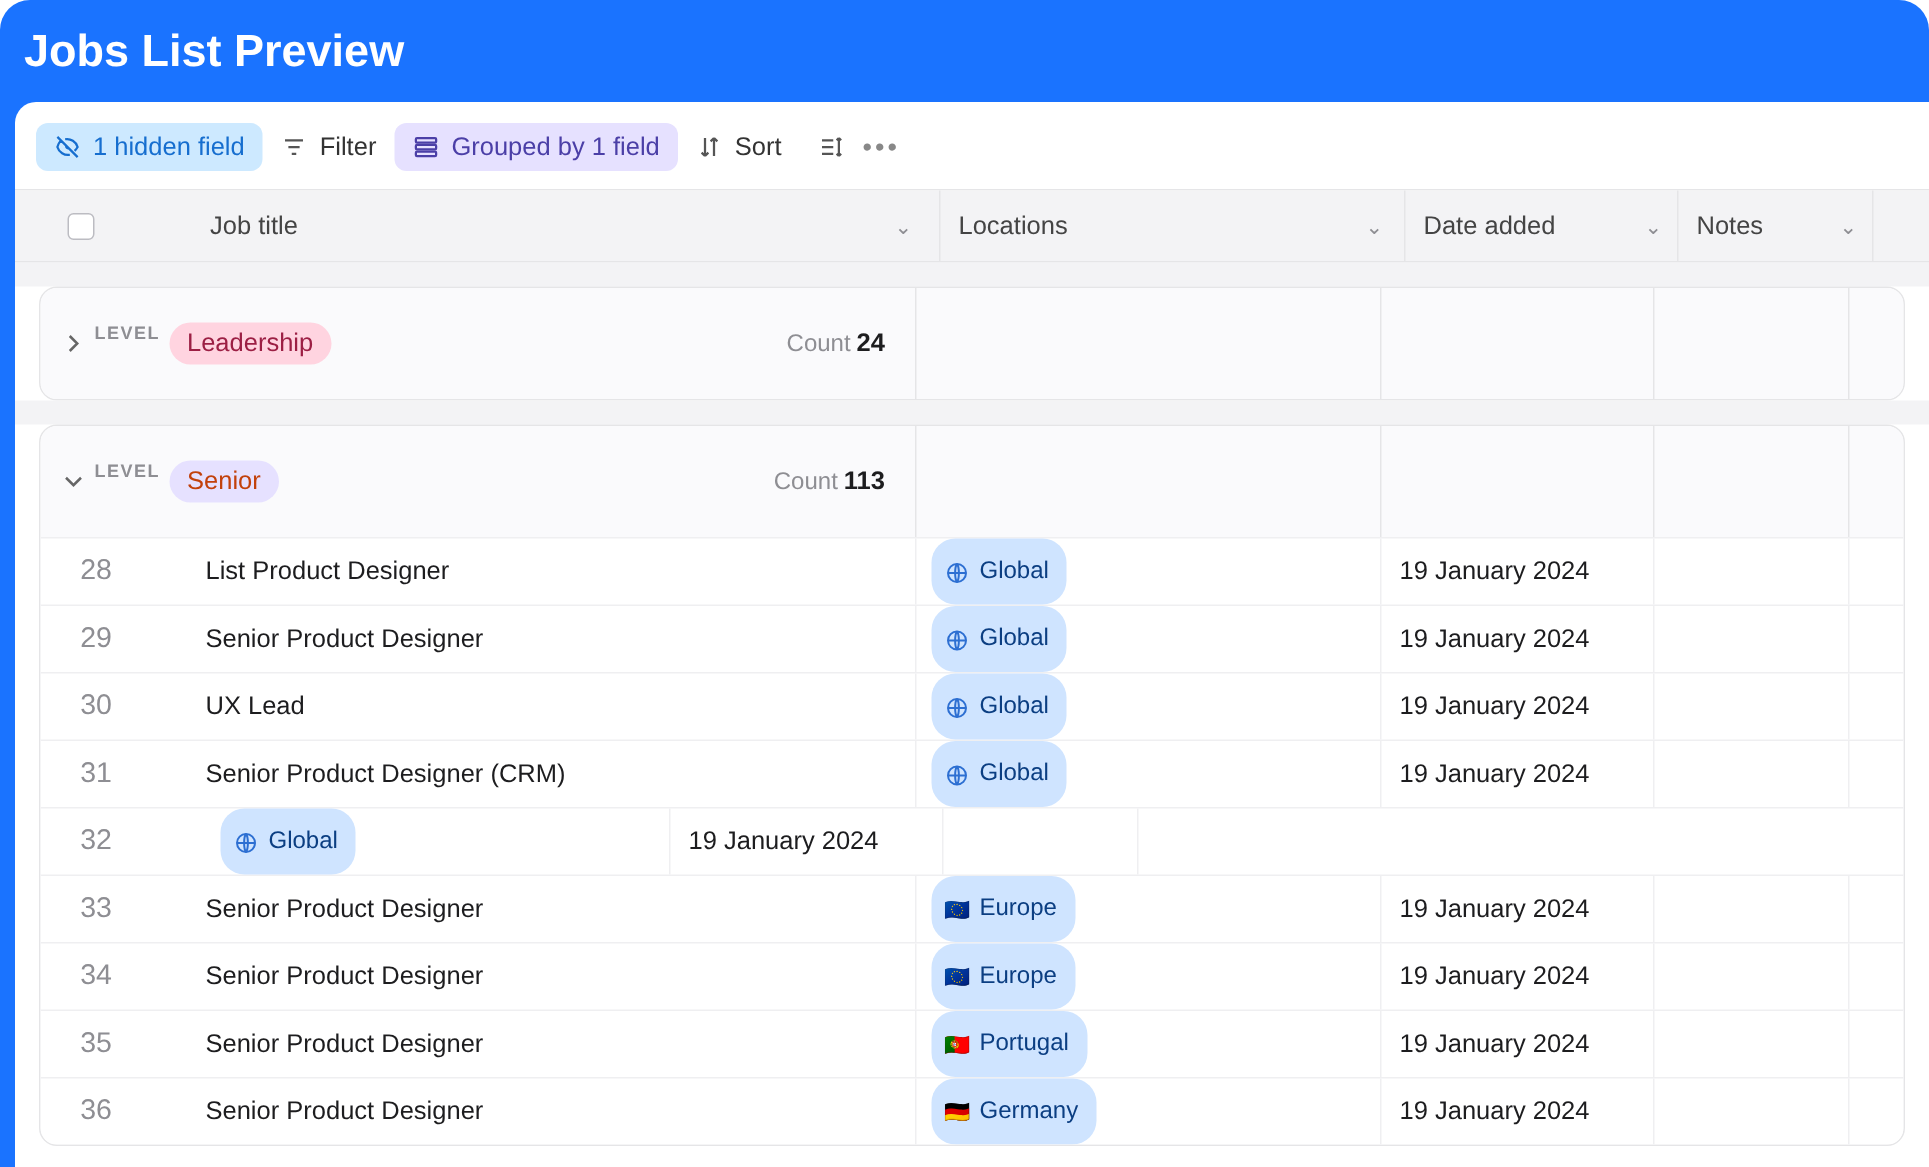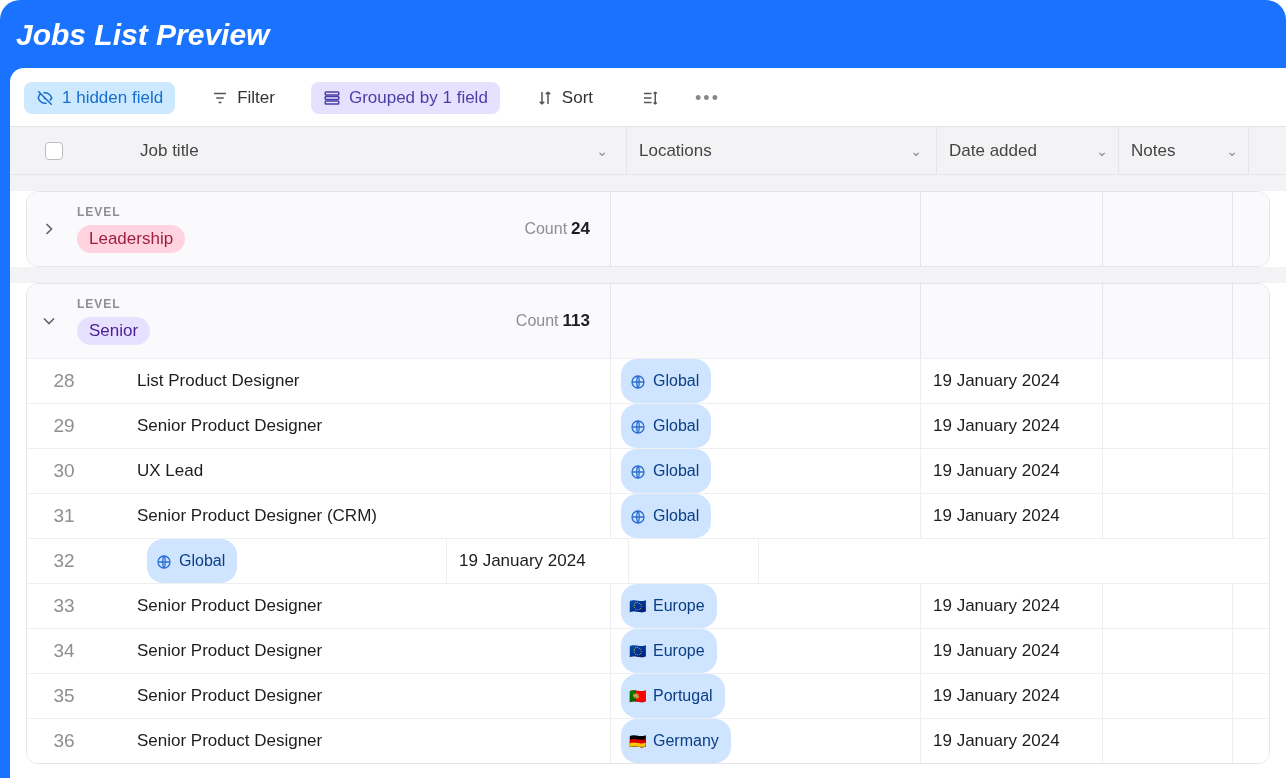--- a/index.html
+++ b/index.html
@@ -17,36 +17,34 @@
     overflow: hidden;
     position: relative;
   }
   .app-header {
     padding: 18px 16px 14px 16px;
   }
   .app-title {
     color: #fff;
     font-size: 30px;
     font-weight: 700;
-    font-style: italic;
   }
   .content-panel {
     position: absolute;
     top: 68px;
     left: 10px;
     right: 0;
     bottom: 0;
     background: #fff;
     border-radius: 14px 0 0 0;
     overflow: hidden;
   }
   .toolbar {
     display: flex;
     align-items: center;
-    gap: 24px;
     padding: 14px 14px 12px 14px;
     border-bottom: 1px solid #e5e5e7;
   }
   .tb-chip, .tb-btn {
     display: inline-flex;
     align-items: center;
     gap: 8px;
     font-size: 17px;
     color: #333;
     padding: 6px 12px;
@@ -109,32 +107,32 @@
     display:flex;
     align-items:center;
     padding-left:12px;
     position:relative;
     border-right:1px solid #e5e5e7;
   }
   .gh-chevron {
     width:20px; height:20px; color:#666; cursor:pointer; flex:0 0 20px;
   }
   .gh-textcol {
-    display:flex; flex-direction:column; gap:6px; margin-left:18px;
+    display:flex; flex-direction:row; gap:6px; margin-left:4px;
   }
   .gh-level-label {
     font-size:12px; color:#8e8e93; letter-spacing:1px; font-weight:600;
   }
   .gh-tag {
     display:inline-flex; align-items:center;
     padding:4px 12px; border-radius:14px; font-size:17px; font-weight:500;
     align-self:flex-start;
   }
   .gh-tag.leadership { background:#ffd4e0; color:#9c1f44;}
-  .gh-tag.senior { background:#e6e1ff; color:#4c1d95;}
+  .gh-tag.senior { background:#e6e1ff; color:#c2410c;}
   .gh-count {
     position:absolute; right:20px; top:50%; transform:translateY(-50%);
     color:#8e8e93; font-size:16px;
   }
   .gh-count b { color:#1d1d1f; font-weight:600; margin-left:4px; font-size:17px;}
   .gh-rest-cell {
     border-right:1px solid #e5e5e7;
   }
   .gh-loc { flex:0 0 310px;}
   .gh-date { flex:0 0 182px;}

